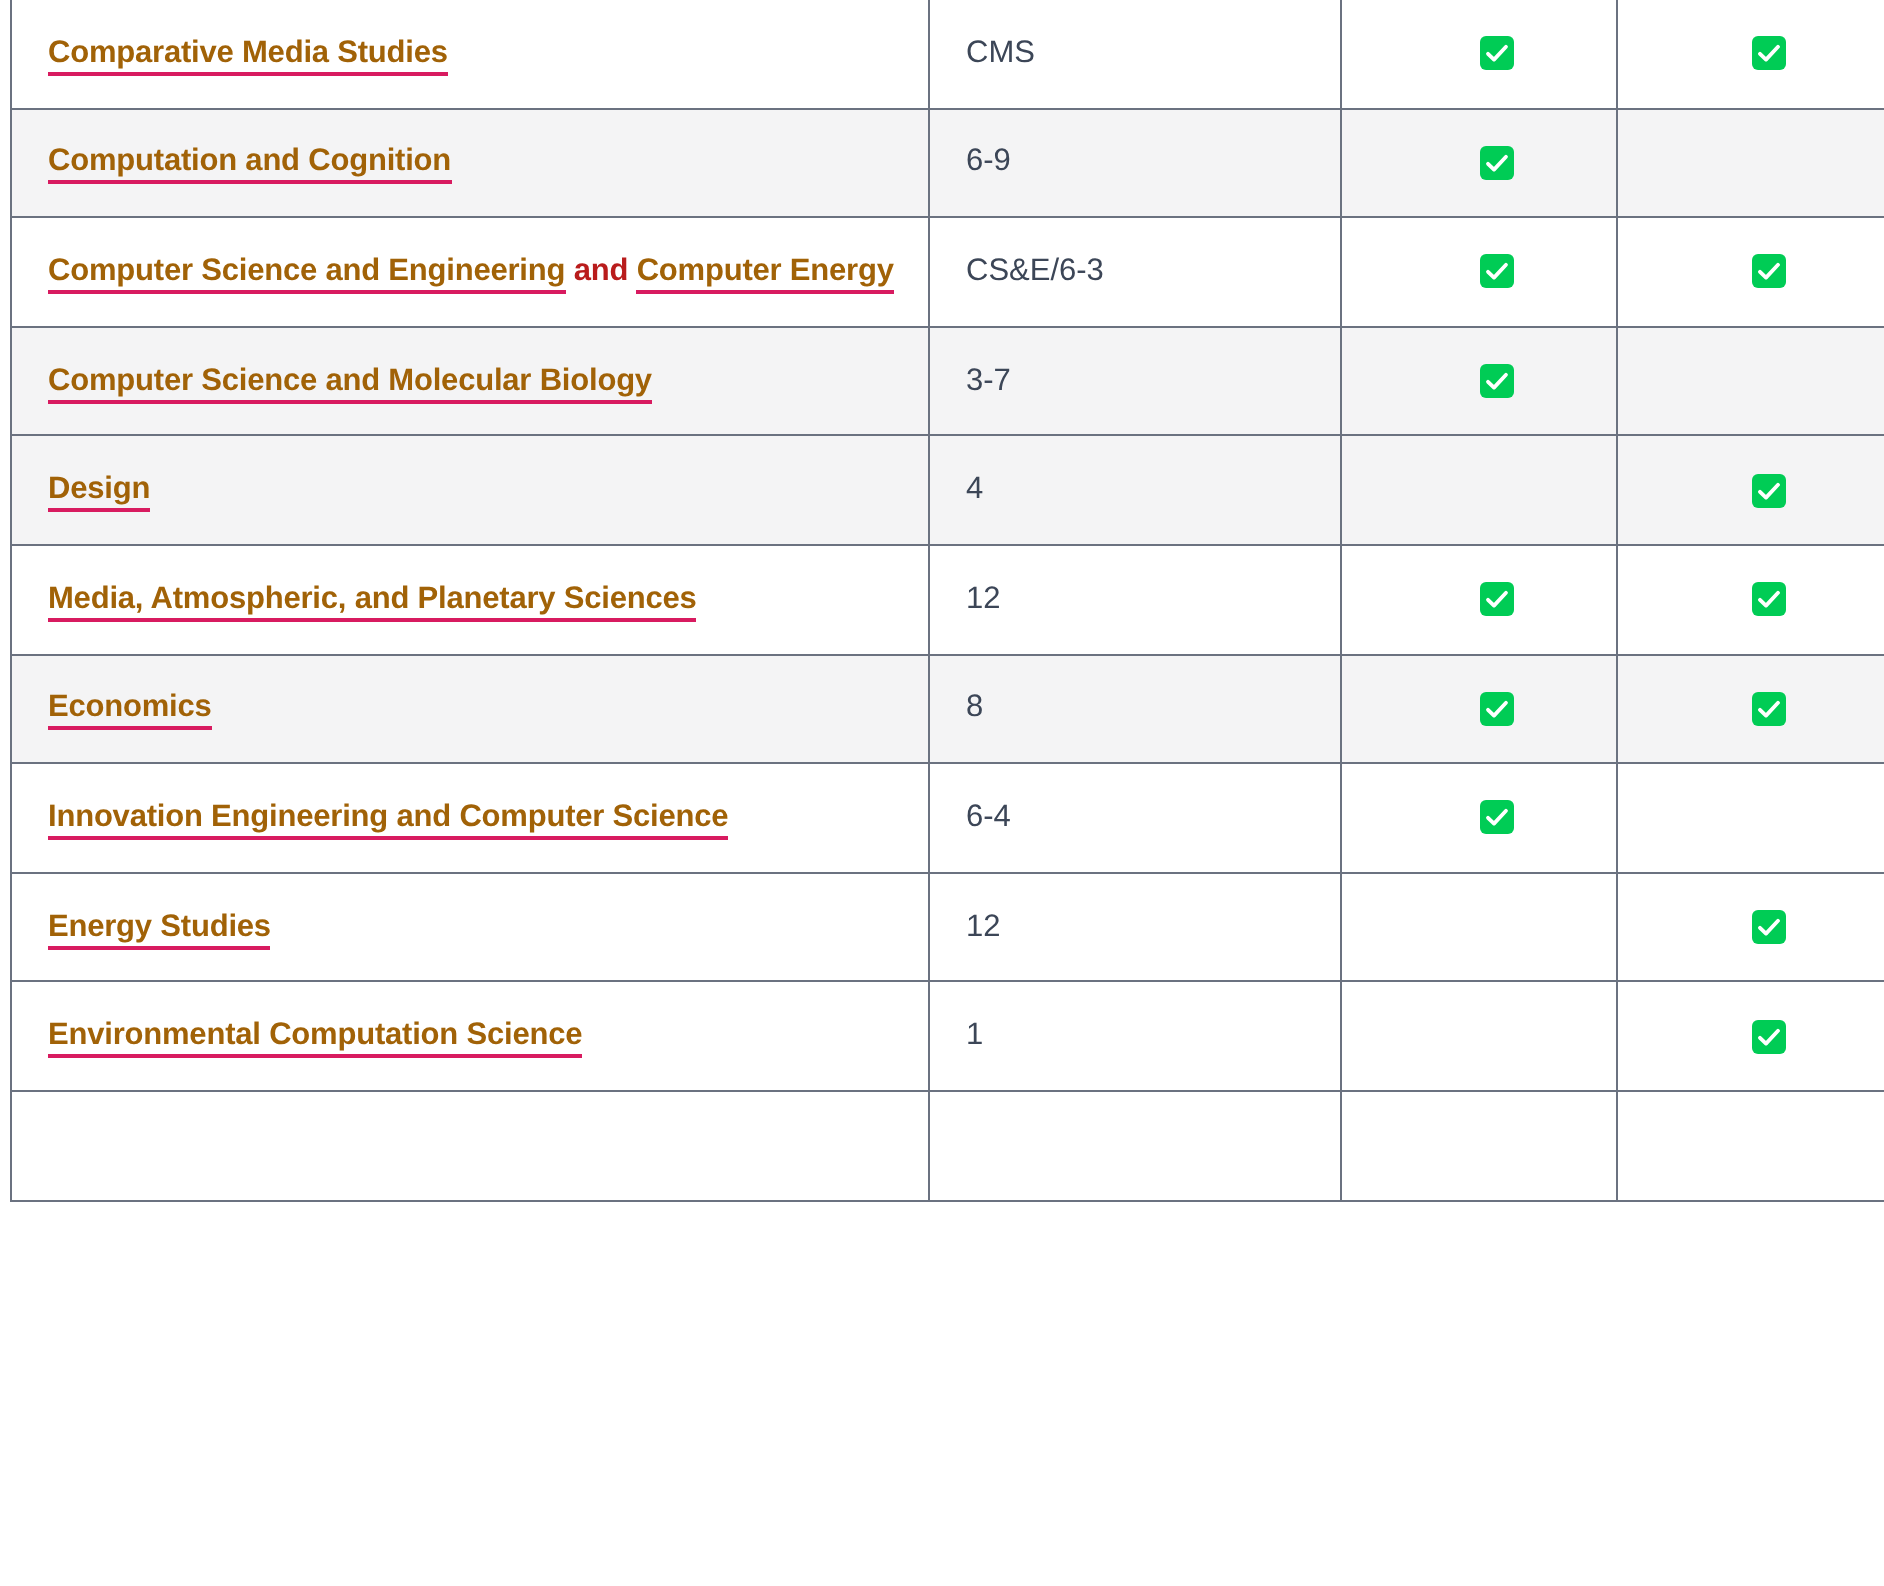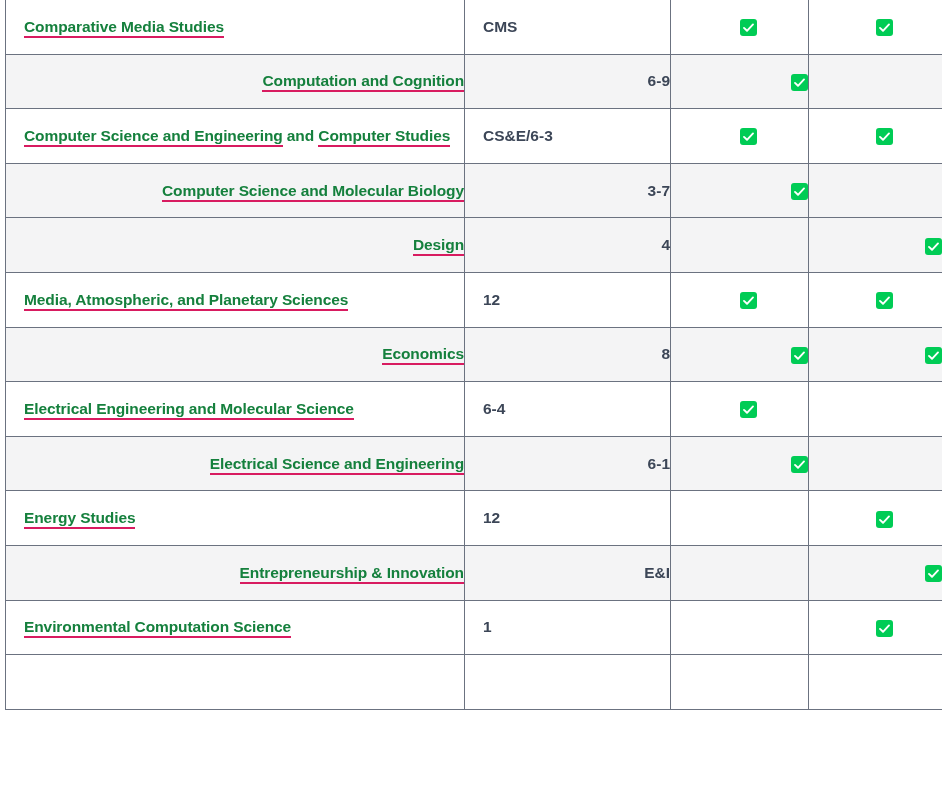--- a/index.html
+++ b/index.html
@@ -44,51 +44,51 @@
     border: 1px solid #6b7280;
     border-width: 1px 1px 1px 1px;
     padding: 0 0 0 18px;
     vertical-align: middle;
     font-size: 15.5px;
     line-height: 1.42;
     box-sizing: border-box;
   }
 
   table.majors-table tr.row-odd  td { background: #ffffff; }
-  table.majors-table tr.row-even td { background: #f4f4f5; text-align: right; }
+  table.majors-table tr.row-even td { background: #f4f4f5; }
 
   td.cell-name {
     font-weight: 700;
     letter-spacing: -0.1px;
     padding-right: 14px;
   }
 
   td.cell-code {
-    font-weight: 700;
+    font-weight: 400;
     color: #3c4657;
     letter-spacing: 0px;
     margin-top: 24px;
   }
 
   td.cell-check {
     padding: 0;
     text-align: center;
   }
 
   a.major-link {
-    color: #15803d;
+    color: #a16207;
     text-decoration: none;
     border-bottom: 2px solid #d81b60;
     padding-bottom: 1px;
     font-weight: 700;
   }
 
   .plain-conj {
     font-weight: 700;
-    color: #15803d;
+    color: #b91c1c;
   }
 
   .checkbox-icon {
     display: inline-block;
     width: 17px;
     height: 17px;
     border-radius: 3px;
     background: #00cc55;
     position: relative;
     vertical-align: middle;
@@ -132,21 +132,21 @@
         </tr>
         <tr class="row-even">
           <td class="cell-name"><a class="major-link" href="#">Computation and Cognition</a></td>
           <td class="cell-code">6-9</td>
           <td class="cell-check"><span class="checkbox-icon"><svg viewBox="0 0 17 17" aria-hidden="true">
                 <path d="M4 8.9 L7 11.8 L13 5.4" fill="none" stroke="#ffffff" stroke-width="1.9" stroke-linecap="round" stroke-linejoin="round"></path>
               </svg></span></td>
           <td class="cell-check"><span class="checkbox-empty"></span></td>
         </tr>
         <tr class="row-odd">
-          <td class="cell-name"><a class="major-link" href="#">Computer Science and Engineering</a><span class="plain-conj"> and </span><a class="major-link" href="#">Computer Studies</a></td>
+          <td class="cell-name"><a class="major-link" href="#">Computer Science and Engineering</a><span class="plain-conj"> and </span><a class="major-link" href="#">Computer Energy</a></td>
           <td class="cell-code">CS&amp;E/6-3</td>
           <td class="cell-check"><span class="checkbox-icon"><svg viewBox="0 0 17 17" aria-hidden="true">
                 <path d="M4 8.9 L7 11.8 L13 5.4" fill="none" stroke="#ffffff" stroke-width="1.9" stroke-linecap="round" stroke-linejoin="round"></path>
               </svg></span></td>
           <td class="cell-check"><span class="checkbox-icon"><svg viewBox="0 0 17 17" aria-hidden="true">
                 <path d="M4 8.9 L7 11.8 L13 5.4" fill="none" stroke="#ffffff" stroke-width="1.9" stroke-linecap="round" stroke-linejoin="round"></path>
               </svg></span></td>
         </tr>
         <tr class="row-even">
           <td class="cell-name"><a class="major-link" href="#">Computer Science and Molecular Biology</a></td>
@@ -178,46 +178,30 @@
           <td class="cell-name"><a class="major-link" href="#">Economics</a></td>
           <td class="cell-code">8</td>
           <td class="cell-check"><span class="checkbox-icon"><svg viewBox="0 0 17 17" aria-hidden="true">
                 <path d="M4 8.9 L7 11.8 L13 5.4" fill="none" stroke="#ffffff" stroke-width="1.9" stroke-linecap="round" stroke-linejoin="round"></path>
               </svg></span></td>
           <td class="cell-check"><span class="checkbox-icon"><svg viewBox="0 0 17 17" aria-hidden="true">
                 <path d="M4 8.9 L7 11.8 L13 5.4" fill="none" stroke="#ffffff" stroke-width="1.9" stroke-linecap="round" stroke-linejoin="round"></path>
               </svg></span></td>
         </tr>
         <tr class="row-odd">
-          <td class="cell-name"><a class="major-link" href="#">Electrical Engineering and Molecular Science</a></td>
+          <td class="cell-name"><a class="major-link" href="#">Innovation Engineering and Computer Science</a></td>
           <td class="cell-code">6-4</td>
-          <td class="cell-check"><span class="checkbox-icon"><svg viewBox="0 0 17 17" aria-hidden="true">
-                <path d="M4 8.9 L7 11.8 L13 5.4" fill="none" stroke="#ffffff" stroke-width="1.9" stroke-linecap="round" stroke-linejoin="round"></path>
-              </svg></span></td>
-          <td class="cell-check"><span class="checkbox-empty"></span></td>
-        </tr>
-        <tr class="row-even">
-          <td class="cell-name"><a class="major-link" href="#">Electrical Science and Engineering</a></td>
-          <td class="cell-code">6-1</td>
           <td class="cell-check"><span class="checkbox-icon"><svg viewBox="0 0 17 17" aria-hidden="true">
                 <path d="M4 8.9 L7 11.8 L13 5.4" fill="none" stroke="#ffffff" stroke-width="1.9" stroke-linecap="round" stroke-linejoin="round"></path>
               </svg></span></td>
           <td class="cell-check"><span class="checkbox-empty"></span></td>
         </tr>
         <tr class="row-odd">
           <td class="cell-name"><a class="major-link" href="#">Energy Studies</a></td>
           <td class="cell-code">12</td>
-          <td class="cell-check"><span class="checkbox-empty"></span></td>
-          <td class="cell-check"><span class="checkbox-icon"><svg viewBox="0 0 17 17" aria-hidden="true">
-                <path d="M4 8.9 L7 11.8 L13 5.4" fill="none" stroke="#ffffff" stroke-width="1.9" stroke-linecap="round" stroke-linejoin="round"></path>
-              </svg></span></td>
-        </tr>
-        <tr class="row-even">
-          <td class="cell-name"><a class="major-link" href="#">Entrepreneurship &amp; Innovation</a></td>
-          <td class="cell-code">E&amp;I</td>
           <td class="cell-check"><span class="checkbox-empty"></span></td>
           <td class="cell-check"><span class="checkbox-icon"><svg viewBox="0 0 17 17" aria-hidden="true">
                 <path d="M4 8.9 L7 11.8 L13 5.4" fill="none" stroke="#ffffff" stroke-width="1.9" stroke-linecap="round" stroke-linejoin="round"></path>
               </svg></span></td>
         </tr>
         <tr class="row-odd">
           <td class="cell-name"><a class="major-link" href="#">Environmental Computation Science</a></td>
           <td class="cell-code">1</td>
           <td class="cell-check"><span class="checkbox-empty"></span></td>
           <td class="cell-check"><span class="checkbox-icon"><svg viewBox="0 0 17 17" aria-hidden="true">

